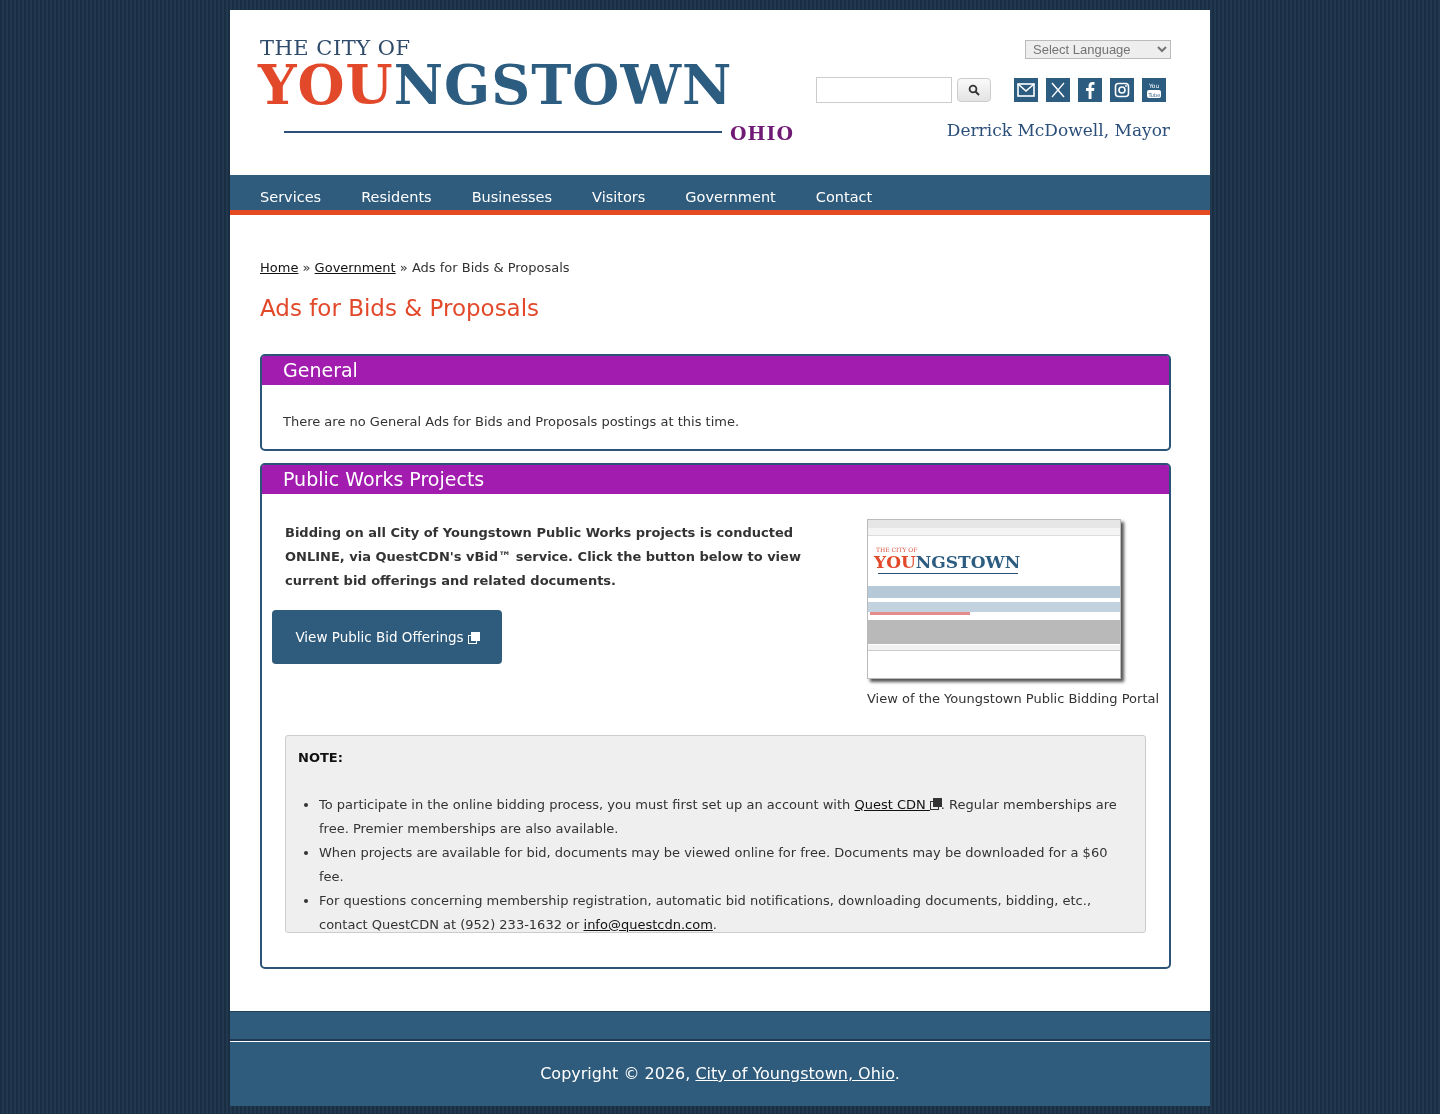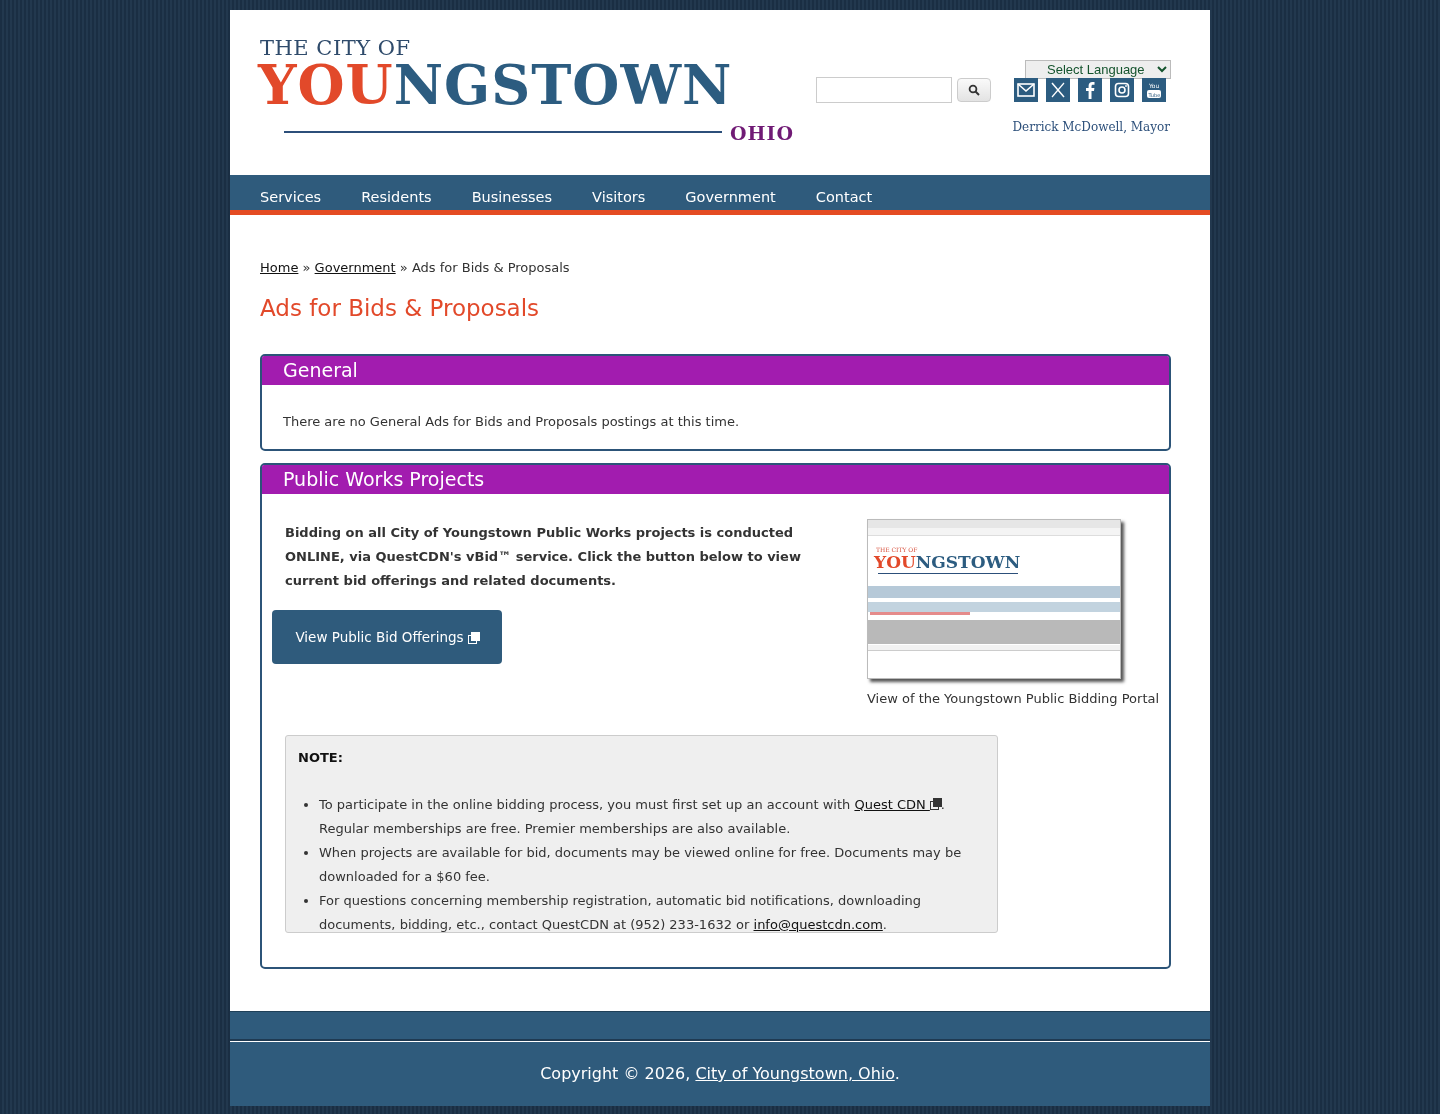--- a/index.html
+++ b/index.html
@@ -17,26 +17,26 @@
   }
   
   .header { position: relative; height: 165px; }
   .logo { position: absolute; left: 30px; top: 26px; width: 526px; height: 110px; }
   .logo .small { position: absolute; left: 0; top: 0; font-family: "DejaVu Serif", serif; font-size: 21px; color: #2f4b6b; letter-spacing: 0.5px; }
   .logo .big { position: absolute; left: -2px; top: 22px; font-family: "DejaVu Serif", serif; font-weight: bold; font-size: 54px; letter-spacing: 1px; line-height: 1; white-space: nowrap; }
   .logo .big .you { color: #e2492a; }
   .logo .big .ngs { color: #2c5c80; }
   .logo .rule { position: absolute; left: 24px; top: 95px; width: 438px; height: 2px; background: #2c4f7a; }
   .logo .ohio { position: absolute; left: 470px; top: 86px; font-family: "DejaVu Serif", serif; font-weight: bold; font-size: 19px; color: #701a75; letter-spacing: 1px; }
-  .lang-select { position: absolute; left: 795px; top: 30px; width: 146px; height: 19px; font-family: "Liberation Sans", sans-serif; font-size: 13px; border: 1px solid #bbb; background: #eee; color: #14532d; padding-left: 17px; margin-top: 20px; }
+  .lang-select { position: absolute; left: 795px; top: 30px; width: 146px; height: 19px; font-family: "Liberation Sans", sans-serif; font-size: 13px; border: 1px solid #bbb; background: #eee; color: #737373; padding-left: 3px; }
   .search-input { position: absolute; left: 586px; top: 67px; width: 136px; height: 26px; border: 1px solid #ccc; background: #fff; }
   .search-btn { position: absolute; left: 727px; top: 68px; width: 34px; height: 24px; border: 1px solid #ccc; border-radius: 4px; background: linear-gradient(#fafafa, #e3e3e3); display: flex; align-items: center; justify-content: center; cursor: pointer; }
   .social { position: absolute; left: 784px; top: 68px; display: flex; gap: 8px; }
   .social .ico { width: 24px; height: 24px; background: #2c5c80; display: flex; align-items: center; justify-content: center; cursor: pointer; }
-  .mayor { position: absolute; right: 40px; top: 110px; font-family: "DejaVu Serif", serif; font-size: 12px; color: #2c4f7a; }
+  .mayor { position: absolute; right: 40px; top: 110px; font-family: "DejaVu Serif", serif; font-size: 17px; color: #2c4f7a; }
   
   .nav { position: absolute; left: 0; top: 165px; width: 980px; height: 40px; background: #2f5b7c; border-bottom: 5px solid #e44b22; display: flex; padding-left: 30px; }
   .nav a { color: #fff; text-decoration: none; font-family: "DejaVu Sans", sans-serif; font-size: 14.5px; line-height: 44px; margin-right: 40px; cursor: pointer; }
   
   .breadcrumb { position: absolute; left: 30px; top: 250px; font-size: 13px; color: #333; }
   .breadcrumb a { color: #111; text-decoration: underline; cursor: pointer; }
   .page-title { position: absolute; left: 30px; top: 285px; font-size: 23px; color: #e2492a; font-weight: normal; }
   .panel { position: absolute; left: 30px; width: 911px; border: 2px solid #2c5478; border-radius: 5px; background: #fff; }
   .panel .ph { background: #a21caf; color: #fff; font-weight: normal; font-size: 19px; padding-left: 21px; height: 29px; line-height: 29px; border-radius: 2px 2px 0 0; }
   .panel1 { top: 344px; height: 97px; }
@@ -53,21 +53,21 @@
   .shot .s-small { position: absolute; left: 8px; top: 26px; font-family: "DejaVu Serif", serif; font-size: 6px; color: #d64a35; }
   .shot .s-big { position: absolute; left: 6px; top: 32px; font-family: "DejaVu Serif", serif; font-weight: bold; font-size: 17px; white-space: nowrap; }
   .shot .s-big .you { color: #e2492a; } .shot .s-big .ngs { color: #2c5c80; }
   .shot .s-rule { position: absolute; left: 10px; top: 53px; width: 140px; height: 1px; background: #2c4f7a; }
   .shot .s-nav { position: absolute; left: 0; top: 66px; width: 100%; height: 12px; background: #b6c9d8; }
   .shot .s-filter { position: absolute; left: 0; top: 82px; width: 100%; height: 10px; background: #c2d3df; }
   .shot .s-red { position: absolute; left: 2px; top: 92px; width: 100px; height: 3px; background: #e58b8b; }
   .shot .s-head { position: absolute; left: 0; top: 100px; width: 100%; height: 24px; background: #b9b9b9; }
   .shot .s-row { position: absolute; left: 0; top: 125px; width: 100%; height: 6px; background: #f2f2f2; border-bottom: 1px solid #ccc; }
   .shot-caption { position: absolute; left: 605px; top: 226px; font-size: 13px; color: #333; white-space: nowrap; }
-  .note { position: absolute; left: 23px; top: 270px; width: 713px; height: 198px; background: #efefef; border: 1px solid #ccc; border-radius: 3px; padding: 14px 12px; font-size: 13px; color: #333; }
+  .note { position: absolute; left: 23px; top: 270px; width: 861px; height: 198px; background: #efefef; border: 1px solid #ccc; border-radius: 3px; padding: 14px 12px; font-size: 13px; color: #333; }
   .note .nt { font-weight: bold; color: #111; }
   .note ul { margin-top: 28px; padding-left: 21px; }
   .note li { line-height: 24px; }
   .note a { color: #111; text-decoration: underline; cursor: pointer; }
   
   .footer-top { position: absolute; left: 0; top: 1001px; width: 980px; height: 30px; background: #2f5b7c; border-top: 1px solid #1f4058; border-bottom: 2px solid #1f3a52; }
   .footer { position: absolute; left: 0; top: 1032px; width: 980px; height: 64px; background: #2f5b7c; text-align: center; color: #fff; font-size: 16px; line-height: 64px; }
   .footer a { color: #fff; text-decoration: underline; cursor: pointer; }
 </style>
 </head>

